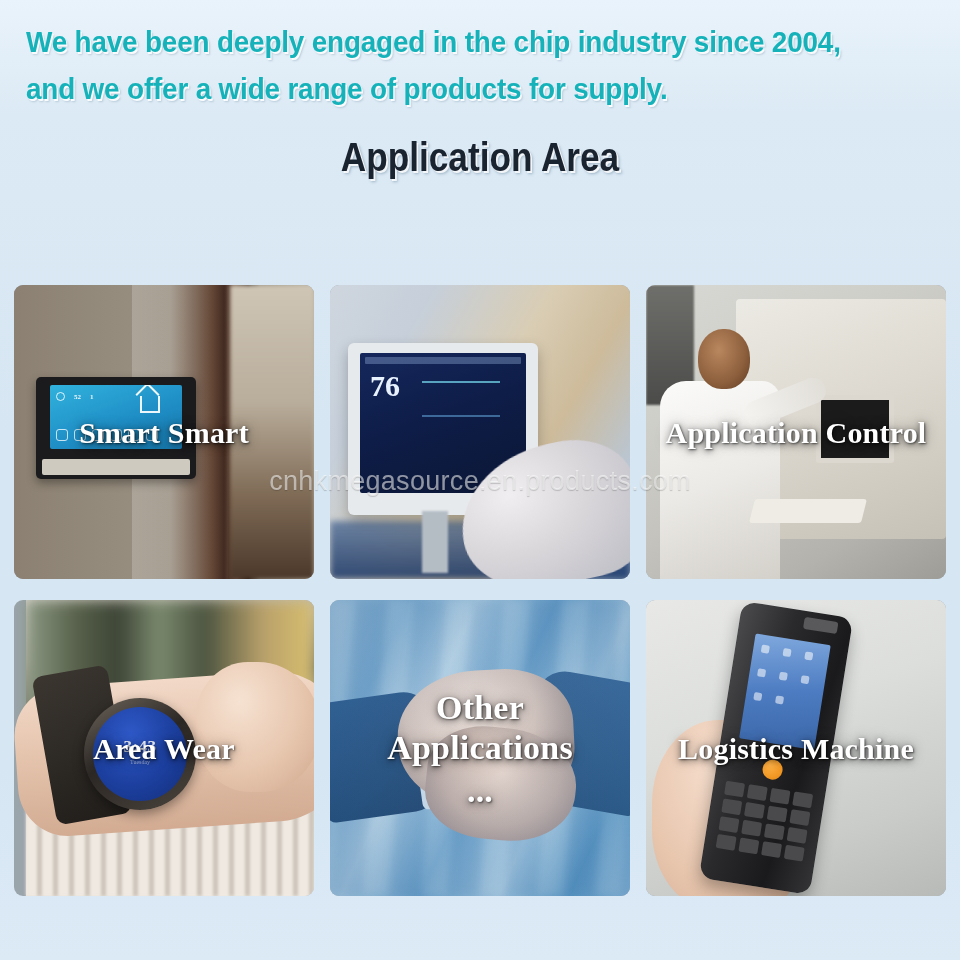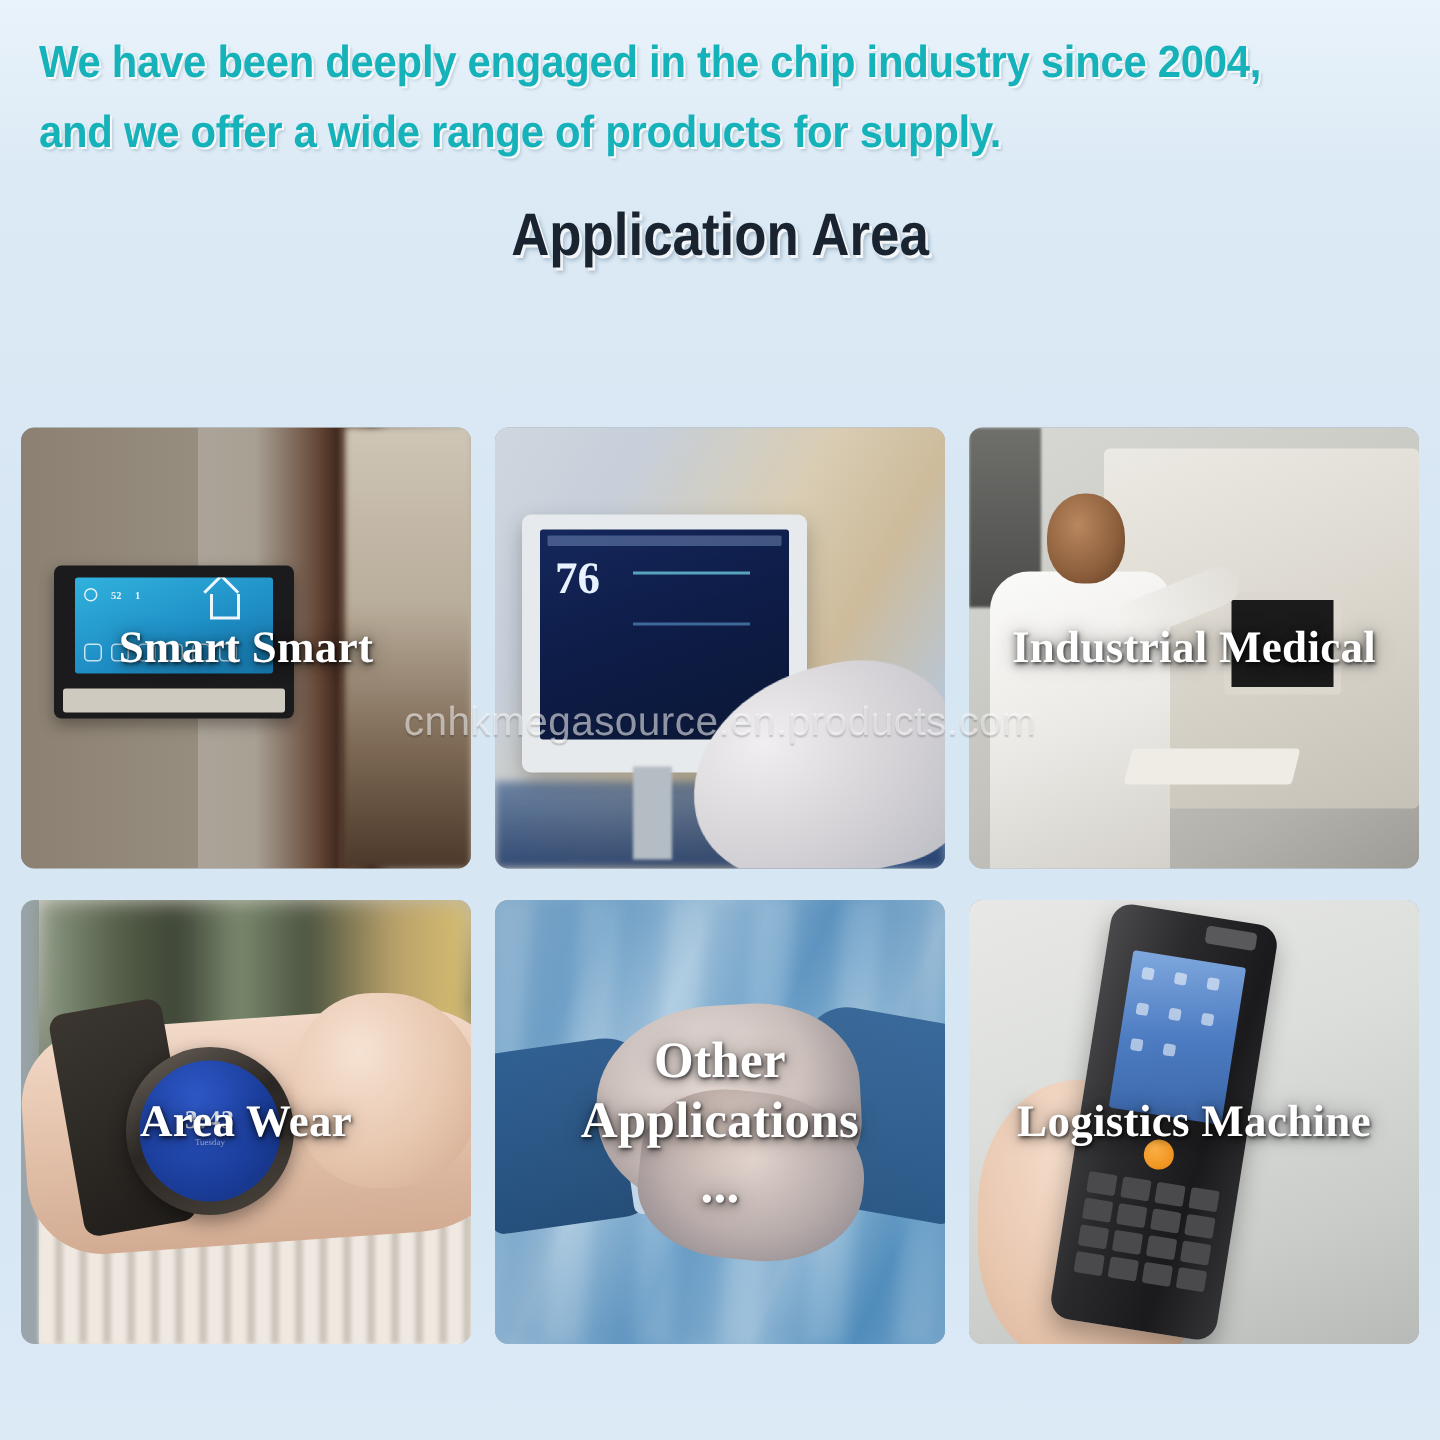--- a/index.html
+++ b/index.html
@@ -361,21 +361,21 @@
     <div class="scene">
       <div class="darkbits"></div>
       <div class="mach">
         <div class="mach-screen"></div>
       </div>
       <div class="worker-body"></div>
       <div class="worker-head"></div>
       <div class="worker-arm"></div>
       <div class="kbd"></div>
     </div>
-    <div class="label">Industrial Medical</div>
+    <div class="label">Application Control</div>
   </div>
 
   <div class="card c-wear">
     <div class="scene">
       <div class="bg-blur"></div>
       <div class="rail"></div>
       <div class="arm"></div>
       <div class="fist"></div>
       <div class="strap"></div>
       <div class="watch">

